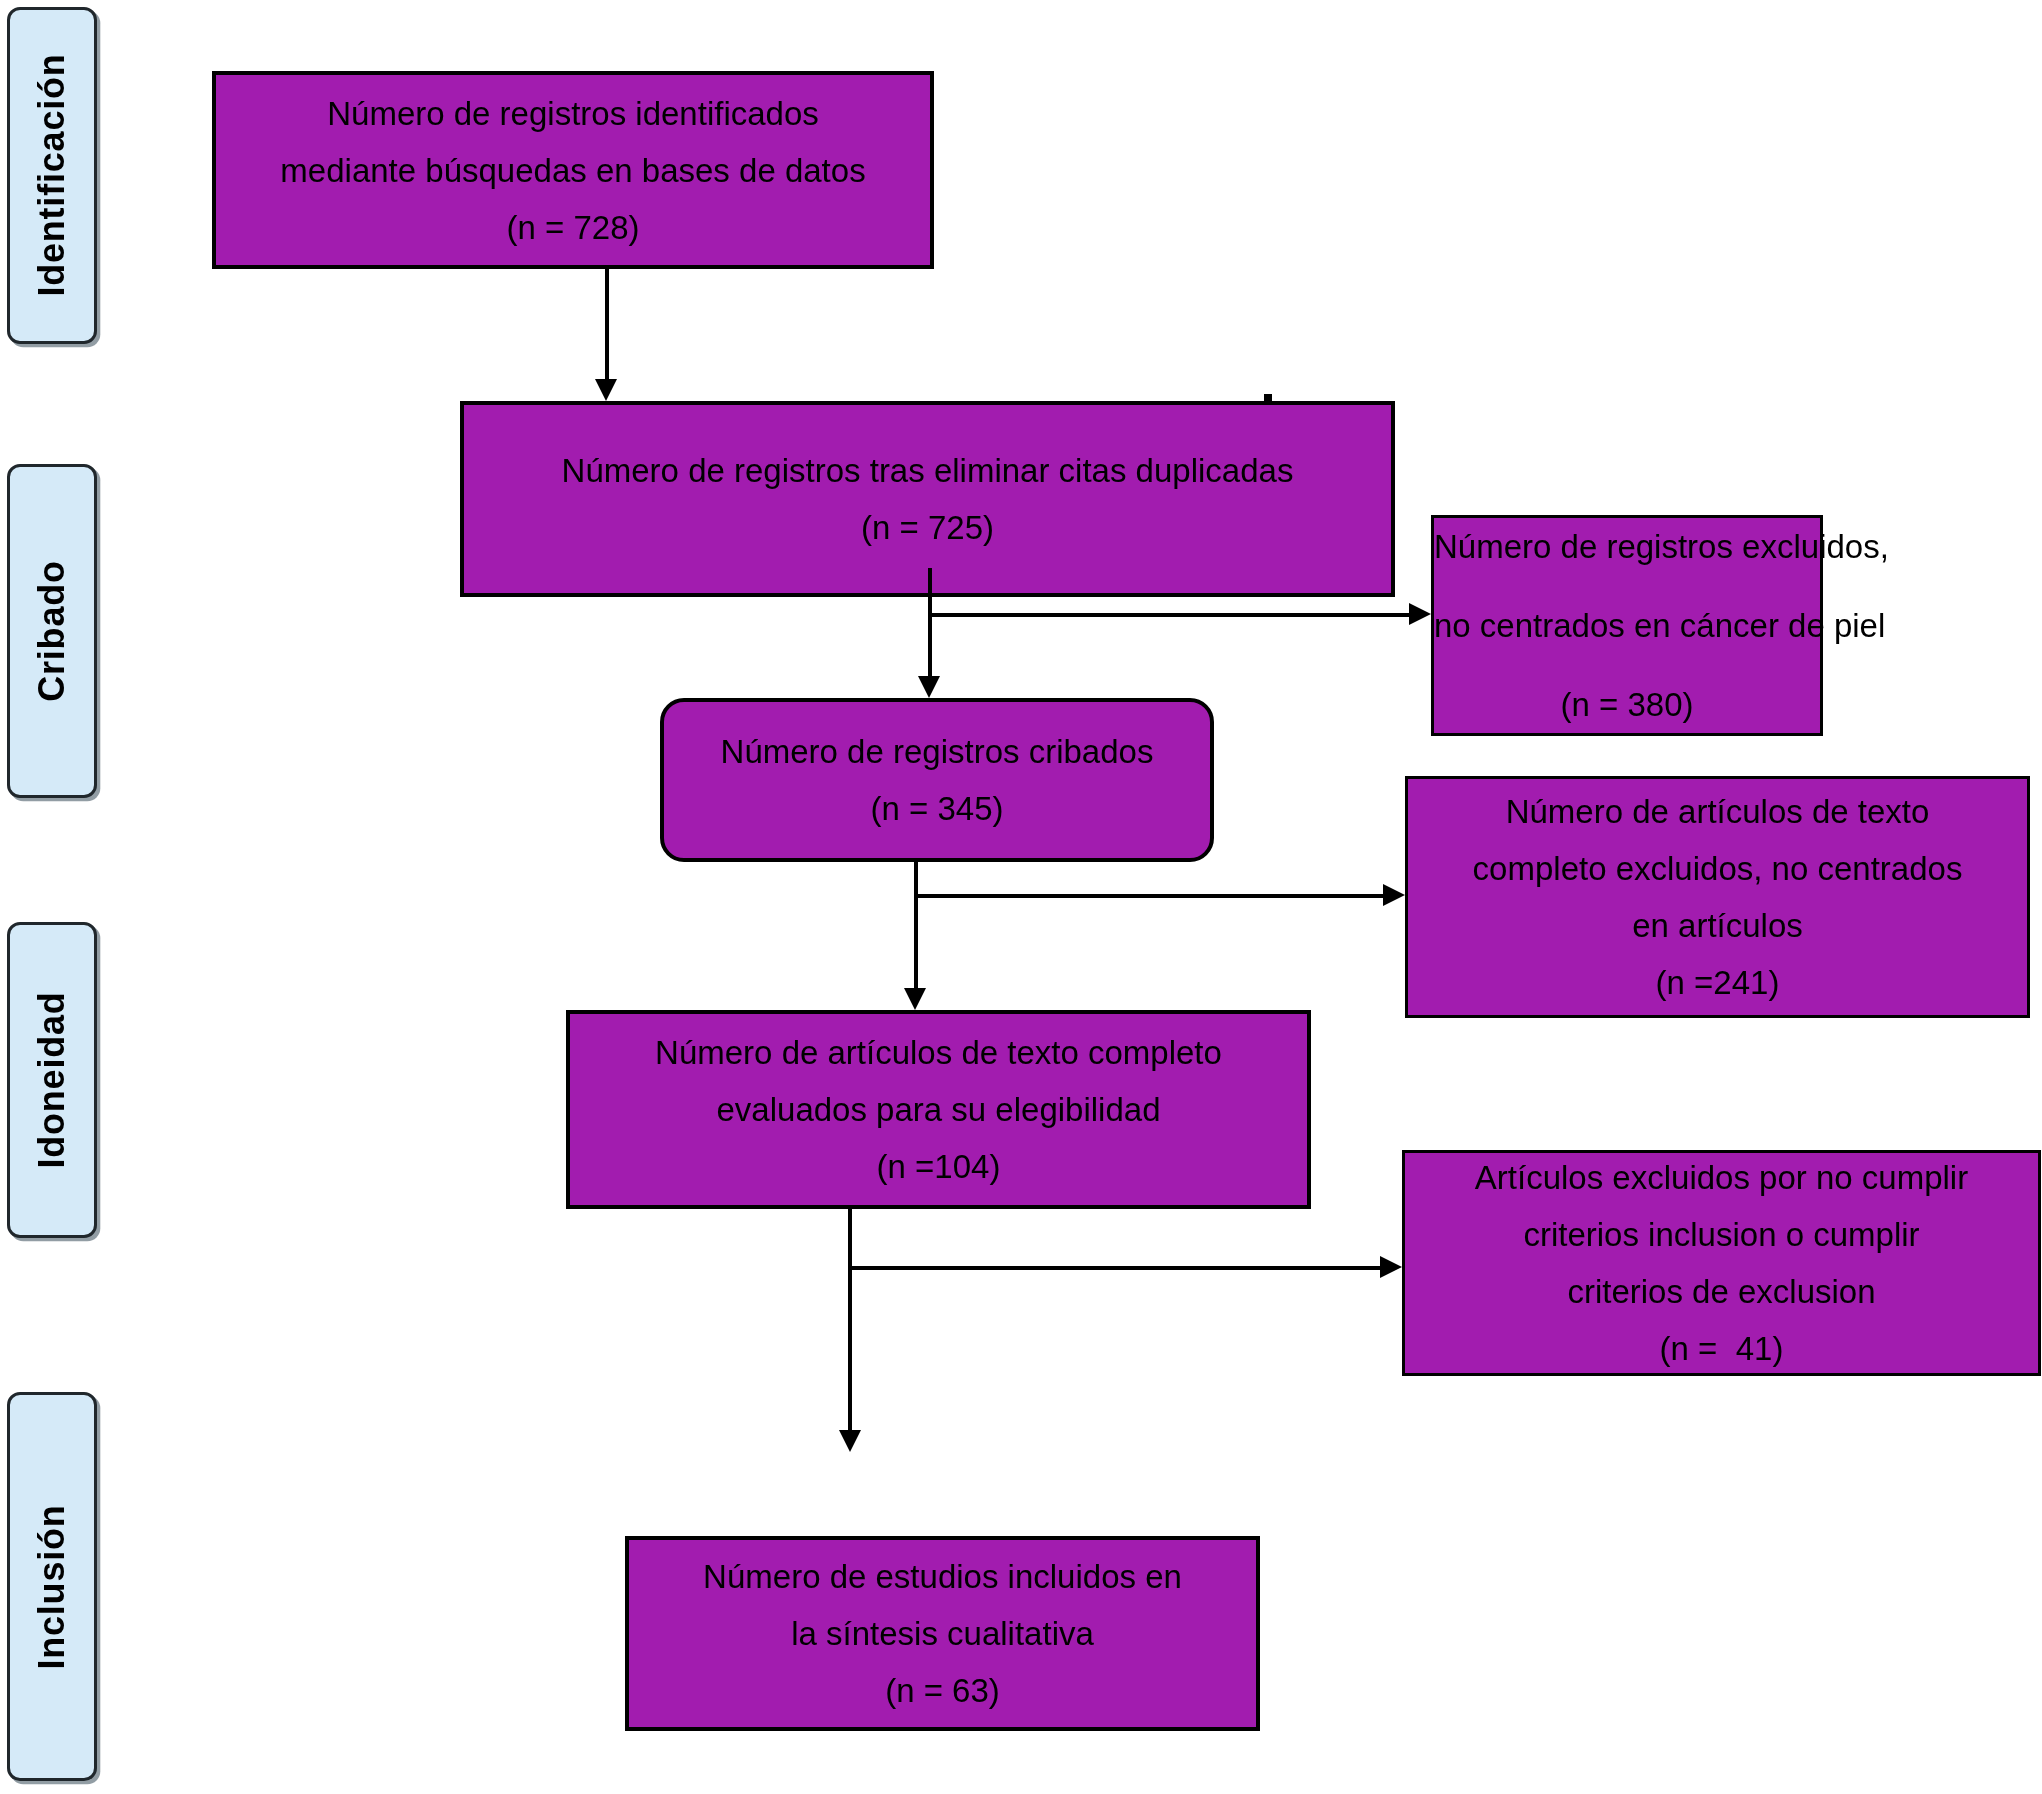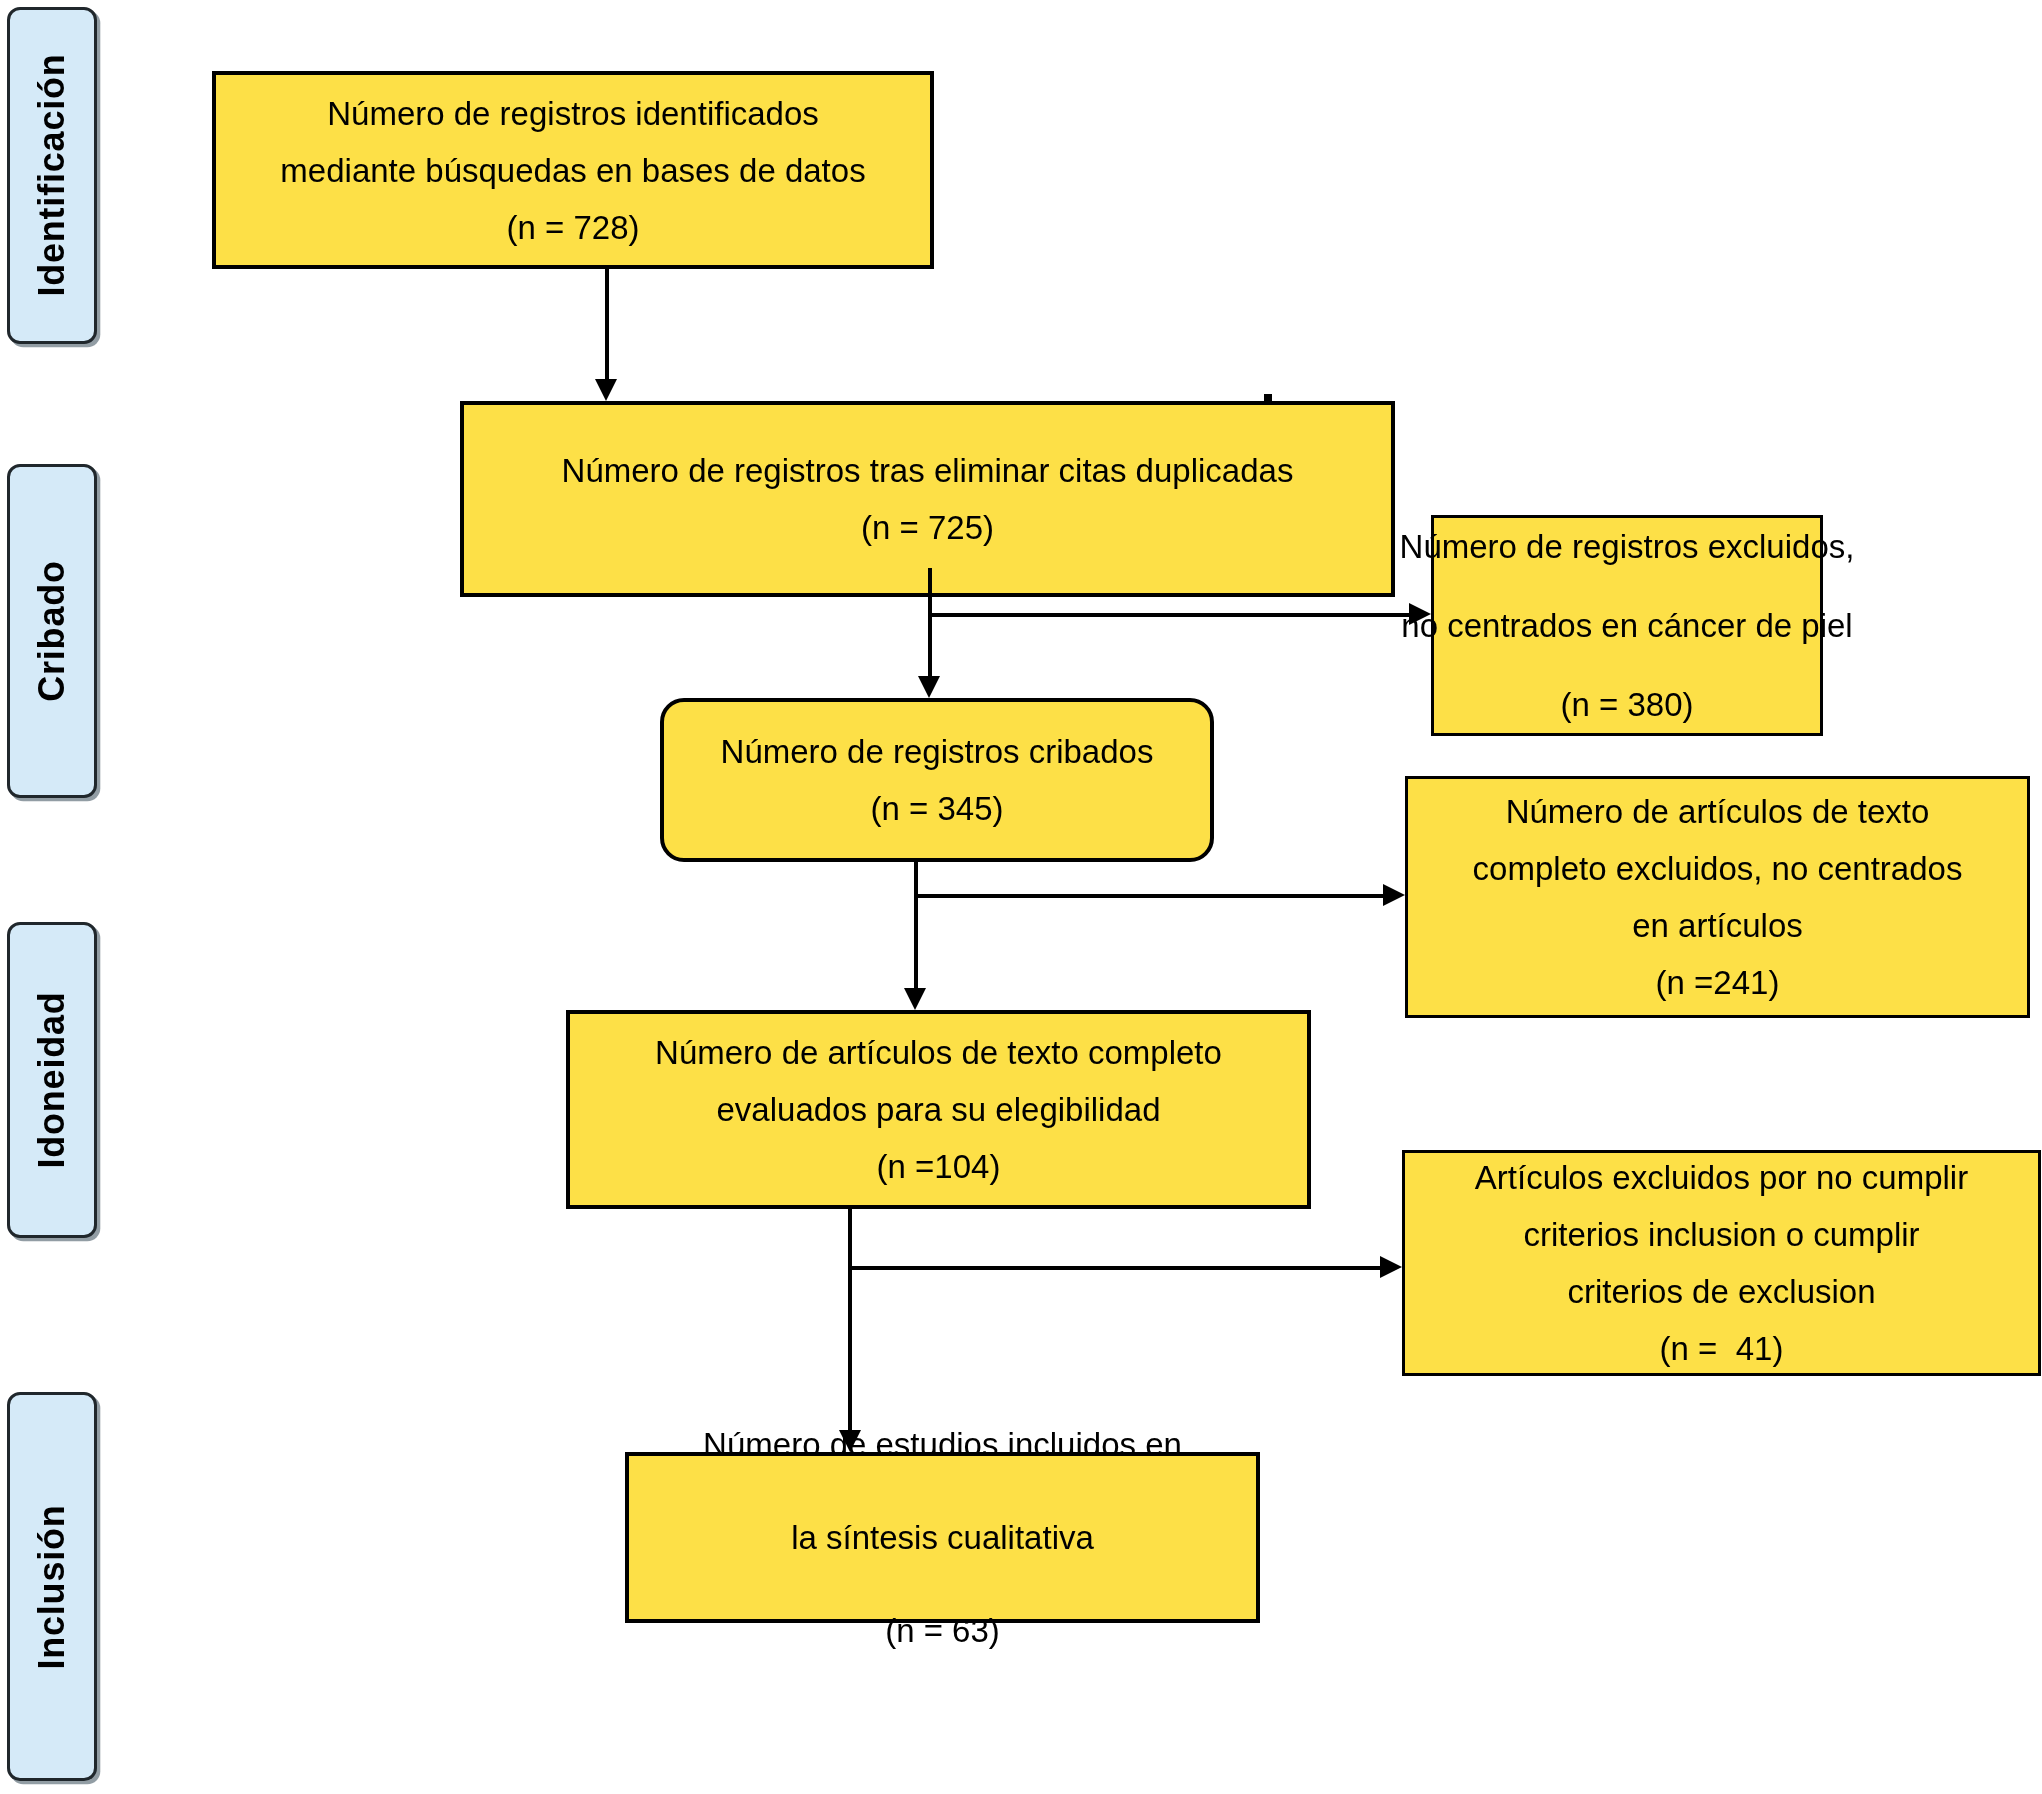--- a/index.html
+++ b/index.html
@@ -35,39 +35,38 @@
     letter-spacing: 0.8px;
   }
   .stage-1 { top: 6.5px;    height: 337px; }
   .stage-2 { top: 464px;  height: 334px; }
   .stage-3 { top: 922px; height: 316px; }
   .stage-4 { top: 1392px; height: 389px; }
 
   
   .box {
     position: absolute;
-    background: #fde047;
+    background: #a21caf;
     border: 4.1px solid #000000;
     box-sizing: border-box;
     display: flex;
     flex-direction: column;
-    align-items: center;
     justify-content: center;
     text-align: center;
     font-size: 33px;
     line-height: 57px;
   }
   .box span { display: block; white-space: nowrap; }
   .box.side { border-width: 3.3px; }
 
   .box-identified   { left: 212px;  top: 71px;   width: 722px;  height: 198px; }
   .box-dedup        { left: 460px;  top: 401px;  width: 935px; height: 196px; }
   .box-screened     { left: 660px;  top: 698px;  width: 554px;  height: 164px; border-radius: 24px; }
   .box-assessed     { left: 566px;  top: 1010px; width: 745px;  height: 199px; }
-  .box-included     { left: 625px;  top: 1452px; width: 635px;  height: 171px; gap: 36px; }
+  .box-included     { left: 625px;  top: 1536px; width: 635px;  height: 195px; }
   .box-excl-skin    { left: 1431px; top: 515px;  width: 392px;  height: 221px; gap: 22px; }
   .box-excl-prev    { left: 1405px; top: 776px;  width: 625px;  height: 242px; }
   .box-excl-crit    { left: 1402px; top: 1150px; width: 639px;  height: 226px; }
 
   
   .line { position: absolute; background: #000000; }
   .vline { width: 4.1px; }
   .hline { height: 4.1px; }
 
   .line-identified-dedup { left: 605px;  top: 269px;  height: 112px; }

